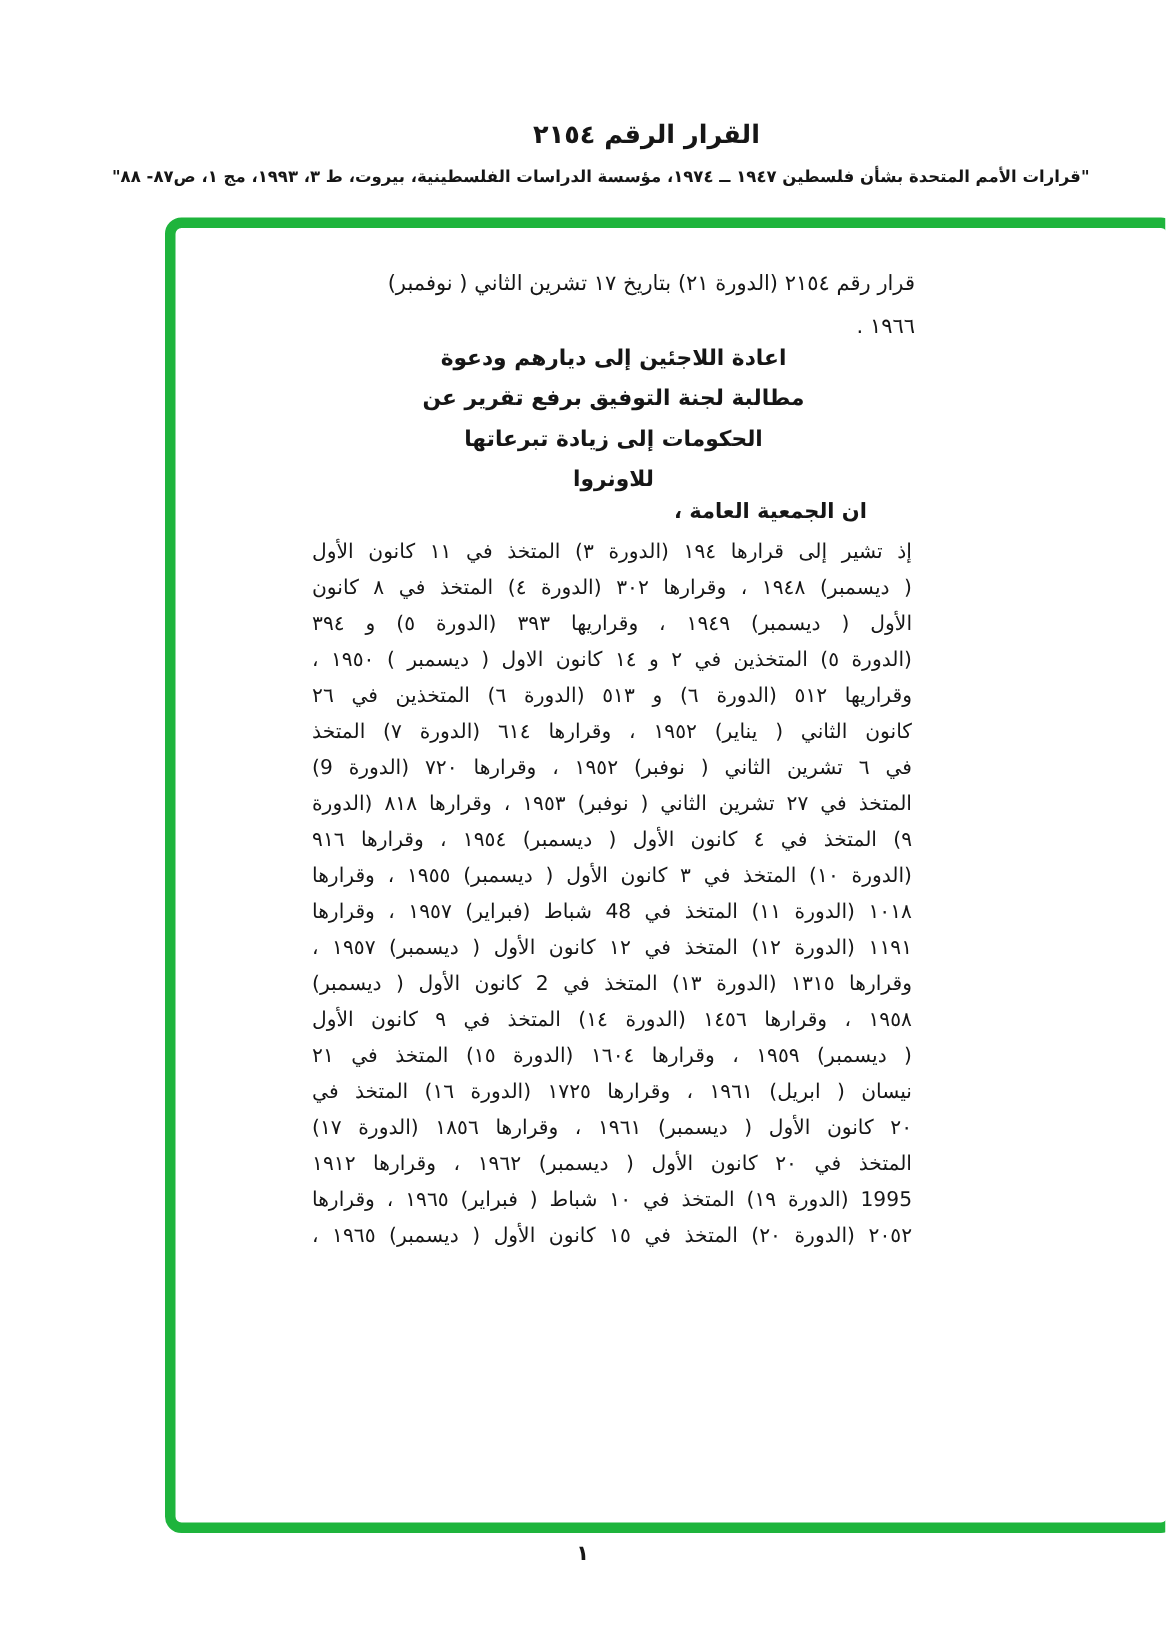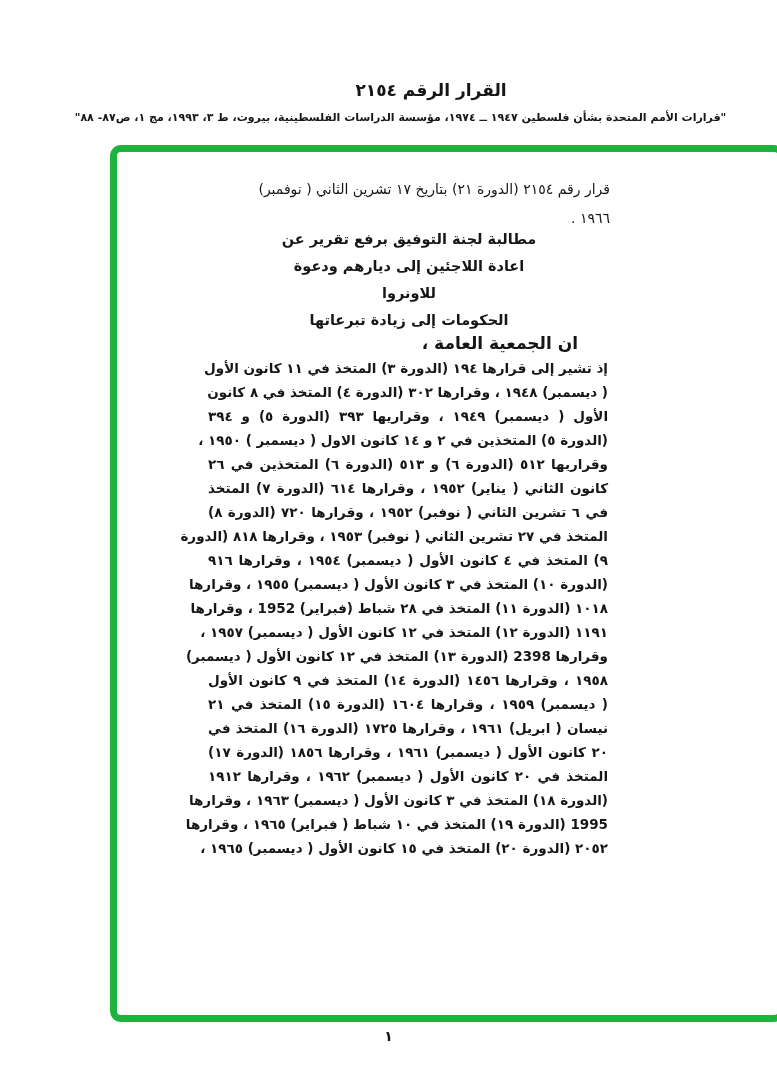--- a/index.html
+++ b/index.html
@@ -73,31 +73,30 @@
     width: 402px;
     text-align: center;
     font-size: 14.5px;
     font-weight: bold;
     line-height: 27px;
   }
   .preamble {
     position: absolute;
     top: 181px;
     right: 200px;
-    font-size: 17px;
+    font-size: 14px;
     font-weight: bold;
     white-space: nowrap;
   }
   .body-text {
     position: absolute;
     top: 204px;
     left: 91px;
     width: 400px;
     font-size: 13.5px;
-    font-weight: bold;
   }
   .body-line {
     line-height: 24px;
     height: 24px;
     text-align: justify;
     text-align-last: justify;
     white-space: nowrap;
   }
   .page-number {
     position: absolute;
@@ -119,48 +118,47 @@
   <div class="citation">"قرارات الأمم المتحدة بشأن فلسطين ١٩٤٧ ــ ١٩٧٤، مؤسسة الدراسات الفلسطينية، بيروت، ط ٣، ١٩٩٣، مج ١، ص٨٧- ٨٨"</div>
 
   <div class="green-box" style="border-color: rgb(30, 180, 60); margin-left: 48px;">
 
     <div class="heading">
       <div class="heading-l1">قرار رقم ٢١٥٤ (الدورة ٢١) بتاريخ ١٧ تشرين الثاني ( نوفمبر)</div>
       <div class="heading-l2">١٩٦٦ .</div>
     </div>
 
     <div class="subtitle">
+        <div class="subtitle-line">اعادة اللاجئين إلى ديارهم ودعوة</div>
         <div class="subtitle-line">مطالبة لجنة التوفيق برفع تقرير عن</div>
-        <div class="subtitle-line">اعادة اللاجئين إلى ديارهم ودعوة</div>
+        <div class="subtitle-line">الحكومات إلى زيادة تبرعاتها</div>
         <div class="subtitle-line">للاونروا</div>
-        <div class="subtitle-line">الحكومات إلى زيادة تبرعاتها</div>
       </div>
 
     <div class="preamble">ان الجمعية العامة ،</div>
 
     <div class="body-text">
         <div class="body-line">إذ تشير إلى قرارها ١٩٤ (الدورة ٣) المتخذ في ١١ كانون الأول</div>
         <div class="body-line">( ديسمبر) ١٩٤٨ ، وقرارها ٣٠٢ (الدورة ٤) المتخذ في ٨ كانون</div>
         <div class="body-line">الأول ( ديسمبر) ١٩٤٩ ، وقراريها ٣٩٣ (الدورة ٥) و ٣٩٤</div>
         <div class="body-line">(الدورة ٥) المتخذين في ٢ و ١٤ كانون الاول ( ديسمبر ) ١٩٥٠ ،</div>
         <div class="body-line">وقراريها ٥١٢ (الدورة ٦) و ٥١٣ (الدورة ٦) المتخذين في ٢٦</div>
         <div class="body-line">كانون الثاني ( يناير) ١٩٥٢ ، وقرارها ٦١٤ (الدورة ٧) المتخذ</div>
-        <div class="body-line">في ٦ تشرين الثاني ( نوفبر) ١٩٥٢ ، وقرارها ٧٢٠ (الدورة ٨)</div>
+        <div class="body-line">في ٦ تشرين الثاني ( نوفبر) ١٩٥٢ ، وقرارها ٧٢٠ (الدورة 9)</div>
         <div class="body-line">المتخذ في ٢٧ تشرين الثاني ( نوفبر) ١٩٥٣ ، وقرارها ٨١٨ (الدورة</div>
         <div class="body-line">٩) المتخذ في ٤ كانون الأول ( ديسمبر) ١٩٥٤ ، وقرارها ٩١٦</div>
         <div class="body-line">(الدورة ١٠) المتخذ في ٣ كانون الأول ( ديسمبر) ١٩٥٥ ، وقرارها</div>
-        <div class="body-line">١٠١٨ (الدورة ١١) المتخذ في ٢٨ شباط (فبراير) 1952 ، وقرارها</div>
+        <div class="body-line">١٠١٨ (الدورة ١١) المتخذ في 48 شباط (فبراير) ١٩٥٧ ، وقرارها</div>
         <div class="body-line">١١٩١ (الدورة ١٢) المتخذ في ١٢ كانون الأول ( ديسمبر) ١٩٥٧ ،</div>
-        <div class="body-line">وقرارها 2398 (الدورة ١٣) المتخذ في ١٢ كانون الأول ( ديسمبر)</div>
+        <div class="body-line">وقرارها ١٣١٥ (الدورة ١٣) المتخذ في 2 كانون الأول ( ديسمبر)</div>
         <div class="body-line">١٩٥٨ ، وقرارها ١٤٥٦ (الدورة ١٤) المتخذ في ٩ كانون الأول</div>
         <div class="body-line">( ديسمبر) ١٩٥٩ ، وقرارها ١٦٠٤ (الدورة ١٥) المتخذ في ٢١</div>
         <div class="body-line">نيسان ( ابريل) ١٩٦١ ، وقرارها ١٧٢٥ (الدورة ١٦) المتخذ في</div>
         <div class="body-line">٢٠ كانون الأول ( ديسمبر) ١٩٦١ ، وقرارها ١٨٥٦ (الدورة ١٧)</div>
         <div class="body-line">المتخذ في ٢٠ كانون الأول ( ديسمبر) ١٩٦٢ ، وقرارها ١٩١٢</div>
-        <div class="body-line">(الدورة ١٨) المتخذ في ٣ كانون الأول ( ديسمبر) ١٩٦٣ ، وقرارها</div>
         <div class="body-line">1995 (الدورة ١٩) المتخذ في ١٠ شباط ( فبراير) ١٩٦٥ ، وقرارها</div>
         <div class="body-line">٢٠٥٢ (الدورة ٢٠) المتخذ في ١٥ كانون الأول ( ديسمبر) ١٩٦٥ ،</div>
       </div>
 
   </div>
 
   <div class="page-number">١</div>
 
 </div>
 

